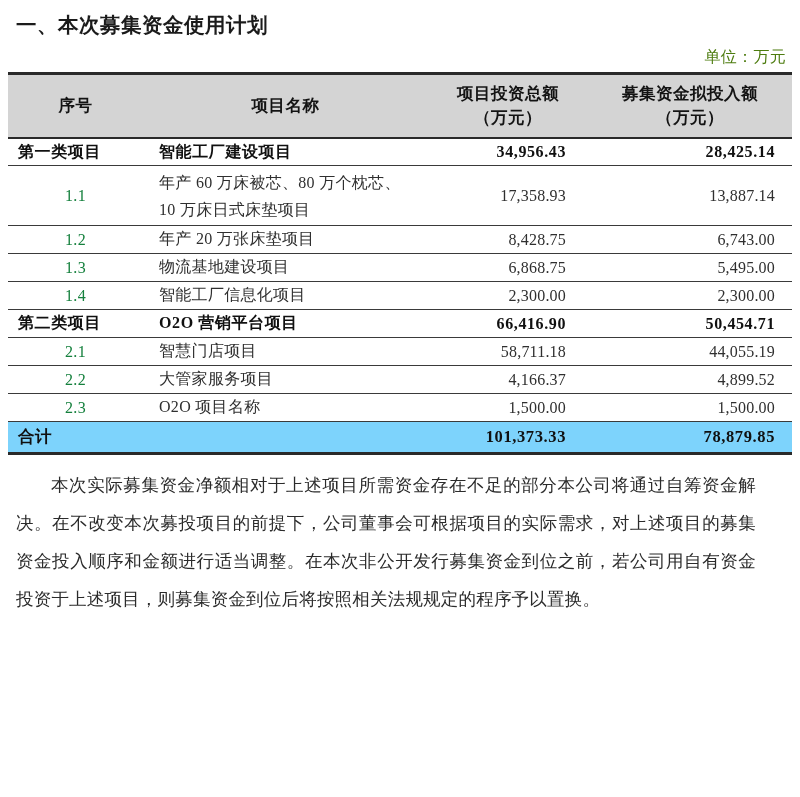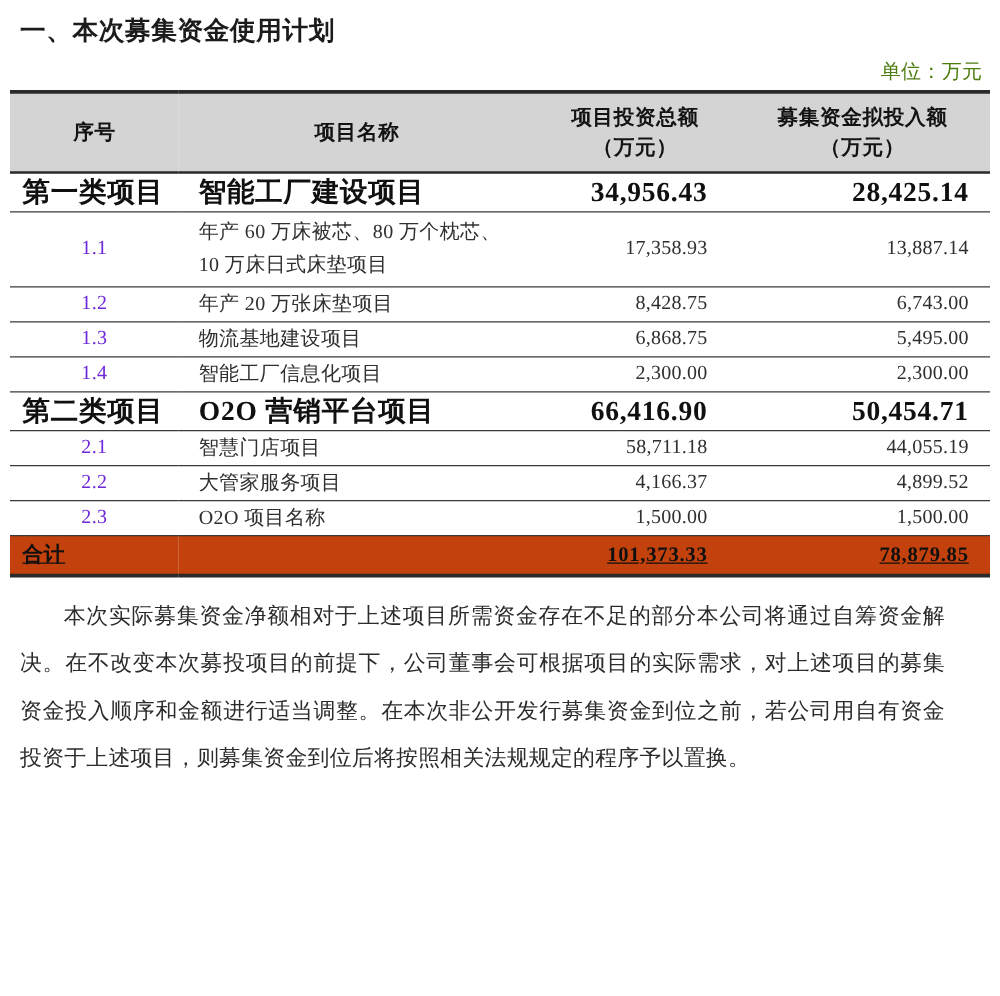--- a/index.html
+++ b/index.html
@@ -101,21 +101,21 @@
     border-bottom: 2.6px solid #2a2a2a;
     line-height: 24px;
     letter-spacing: 0.5px;
   }
   thead th .hl2 { display: block; }
 
   
   tbody tr { height: 28px; }
   tbody td.idx {
     text-align: center;
-    color: #6d28d9;
+    color: #15803d;
     letter-spacing: 0.3px;
   }
   tbody td.name {
     text-align: left;
     padding-left: 16px;
     color: #2f2f2f;
     letter-spacing: 0.3px;
   }
   tbody td.num {
     text-align: right;
@@ -124,44 +124,43 @@
     letter-spacing: 0.2px;
   }
   tbody td.num.col4 {
     padding-right: 17px;
   }
 
   
   tbody tr.cat td {
     font-weight: bold;
     color: #101010;
-    font-size: 22px;
+    font-size: 16px;
     letter-spacing: 0.6px;
   }
   tbody tr.cat td.idx { text-align: left; padding-left: 10px; }
 
   
   tbody tr.tall { height: 60px; }
   tbody tr.tall td.name {
     line-height: 27px;
     padding-top: 2px;
     padding-bottom: 2px;
   }
   tbody tr.tall td.name .ln { display: block; white-space: nowrap; }
 
   
   tbody tr.total td {
-    background: #c2410c;
+    background: #7dd3fc;
     font-weight: bold;
     color: #101010;
     font-size: 16.5px;
     height: 30px;
     border-bottom: 3.2px solid #2a2a2a;
     letter-spacing: 0.6px;
-    text-decoration: underline;
   }
   tbody tr.total td.idx { text-align: left; padding-left: 10px; }
 
   
   tbody td.idx, thead th.h1 { box-shadow: none; margin-top: 29px; }
 </style>
 </head>
 <body>
 
 <div class="page">

